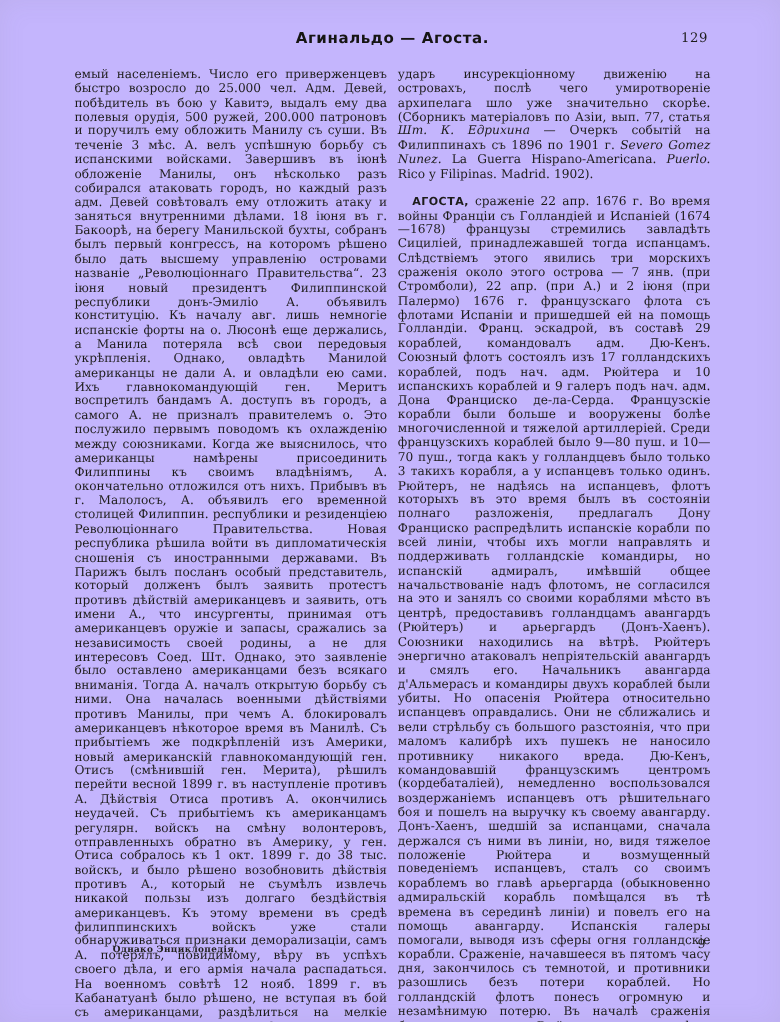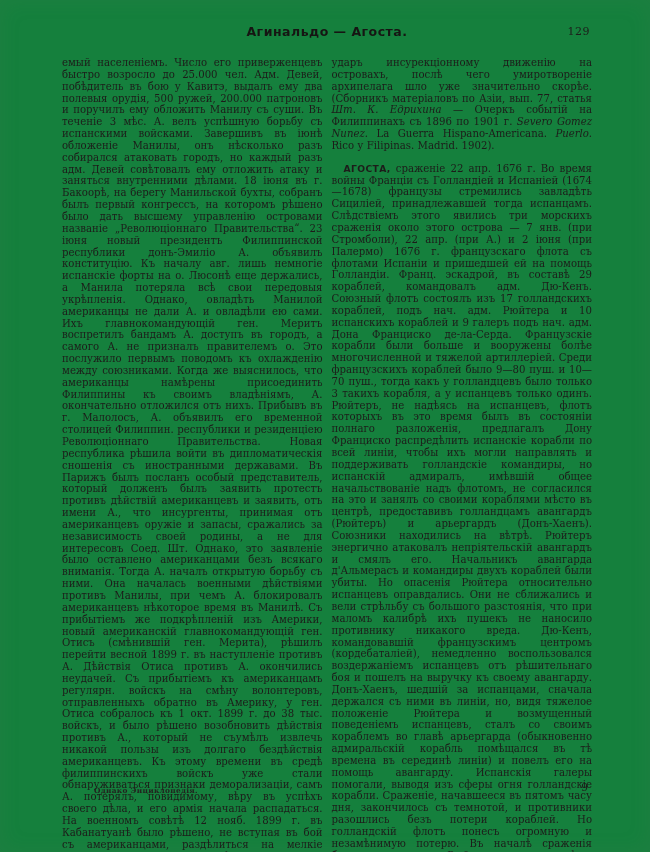--- a/index.html
+++ b/index.html
@@ -2,21 +2,21 @@
 <html lang="ru"><head>
 <meta charset="utf-8">
 <style>
   html, body { margin: 0; padding: 0; }
   body { background: #e9e9e6; }
   .page {
     position: relative;
     width: 650px;
     height: 852px;
     margin: 0 auto;
-    background: #15803d;
+    background: #c4b5fd;
     box-shadow: inset 0 0 22px rgba(120,120,110,0.10);
     font-family: "DejaVu Serif", "Liberation Serif", serif;
     color: #1d1c1a;
     overflow: hidden;
   }
   .header {
     position: absolute;
     top: 24px; left: 62px; right: 58px;
     height: 18px;
   }

